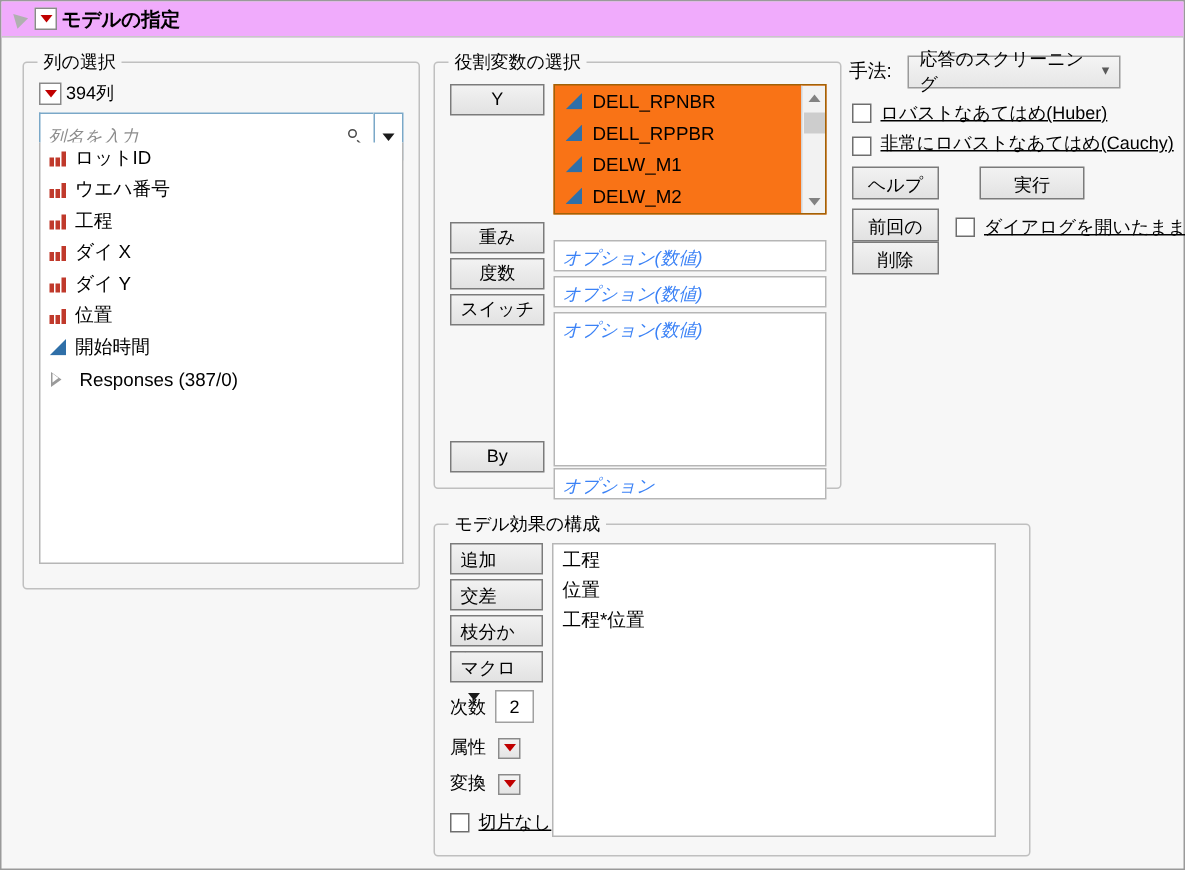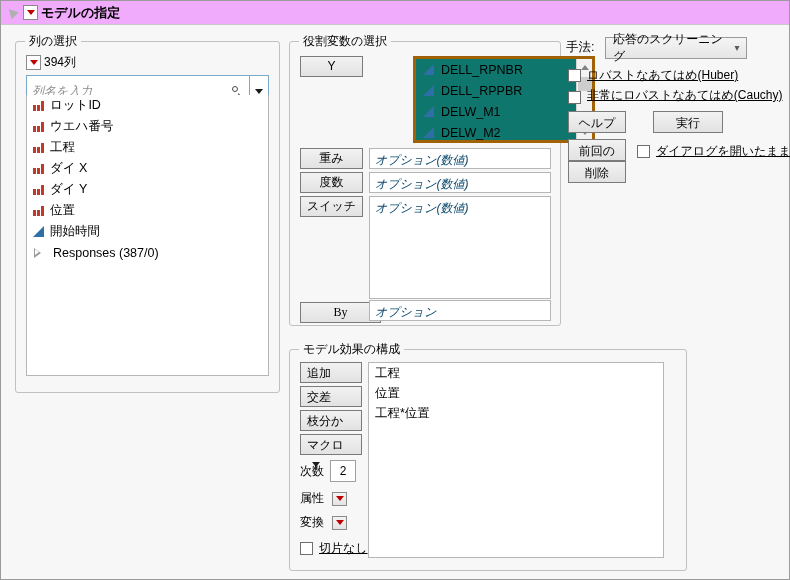--- a/index.html
+++ b/index.html
@@ -265,32 +265,32 @@
     cursor: default;
     padding: 0;
   }
   .rbox {
     position: absolute;
     background: #fff;
     border: 1px solid #b6b6b6;
     box-sizing: border-box;
   }
   .rbox.ph {
-    color: #0c4a6e;
+    color: #3b82f6;
     font-style: italic;
     font-size: 12px;
     padding: 3px 0 0 5px;
+    margin-top: 12px;
   }
   .ylist {
     position: absolute;
-    background: #0f766e;
-    border: 3px solid #a16207;
+    background: #f97316;
+    border: 1px solid #a16207;
     box-sizing: border-box;
     overflow: hidden;
-    margin-left: 44px;
   }
   .yitem {
     height: 21px;
     display: flex;
     align-items: center;
     padding-left: 7px;
     font-size: 12.5px;
   }
   .yitem .nm { margin-left: 7px; }
 
@@ -557,21 +557,21 @@
 
     <button class="rbtn" style="left:10px; top:106px; width:63px;">重み</button>
     <div class="rbox ph" style="left:79px; top:106px; width:182px; height:21px;">オプション(数値)</div>
 
     <button class="rbtn" style="left:10px; top:130px; width:63px;">度数</button>
     <div class="rbox ph" style="left:79px; top:130px; width:182px; height:21px;">オプション(数値)</div>
 
     <button class="rbtn" style="left:10px; top:154px; width:63px;">スイッチ</button>
     <div class="rbox ph" style="left:79px; top:154px; width:182px; height:103px;">オプション(数値)</div>
 
-    <button class="rbtn" style="left:10px; top:260px; width:81px;font-family:Liberation Serif, serif;">By</button>
+    <button class="rbtn" style="left:10px; top:252px; width:63px;">By</button>
     <div class="rbox ph" style="left:79px; top:258px; width:182px; height:21px;">オプション</div>
   </div>
 
   <div class="meth-label">手法:</div>
   <div class="combo">
     <span class="cv">応答のスクリーニング</span>
     <span class="carr">▾</span>
   </div>
 
   <div class="chk" style="left:567px; top:66px;">

